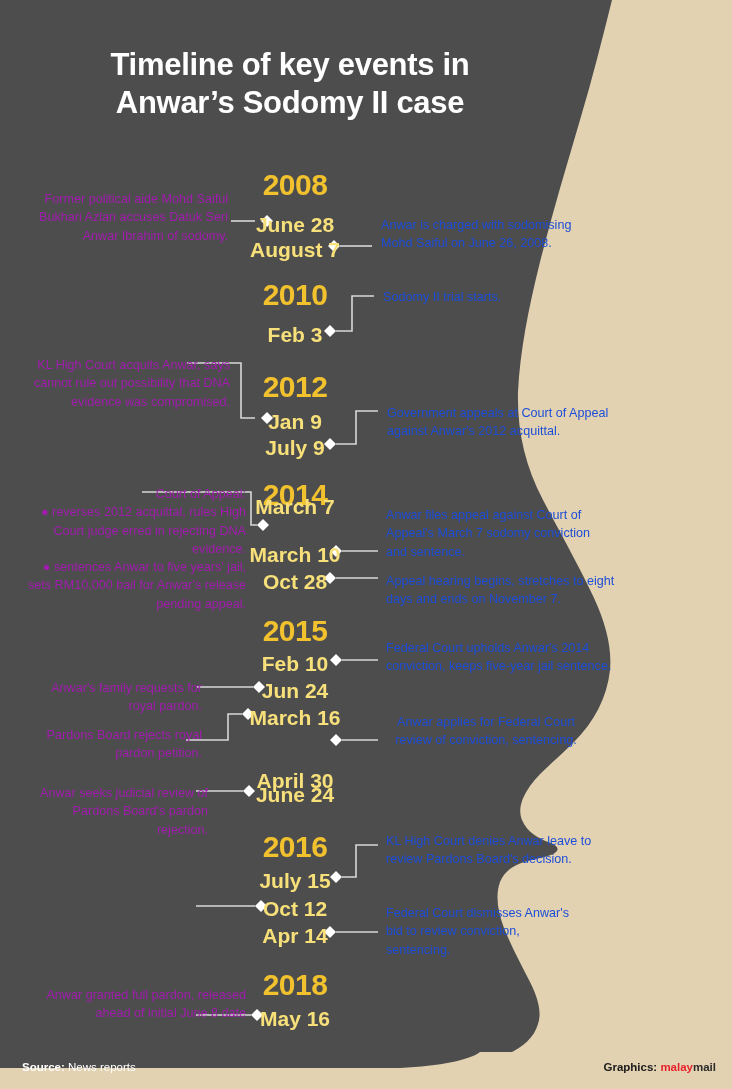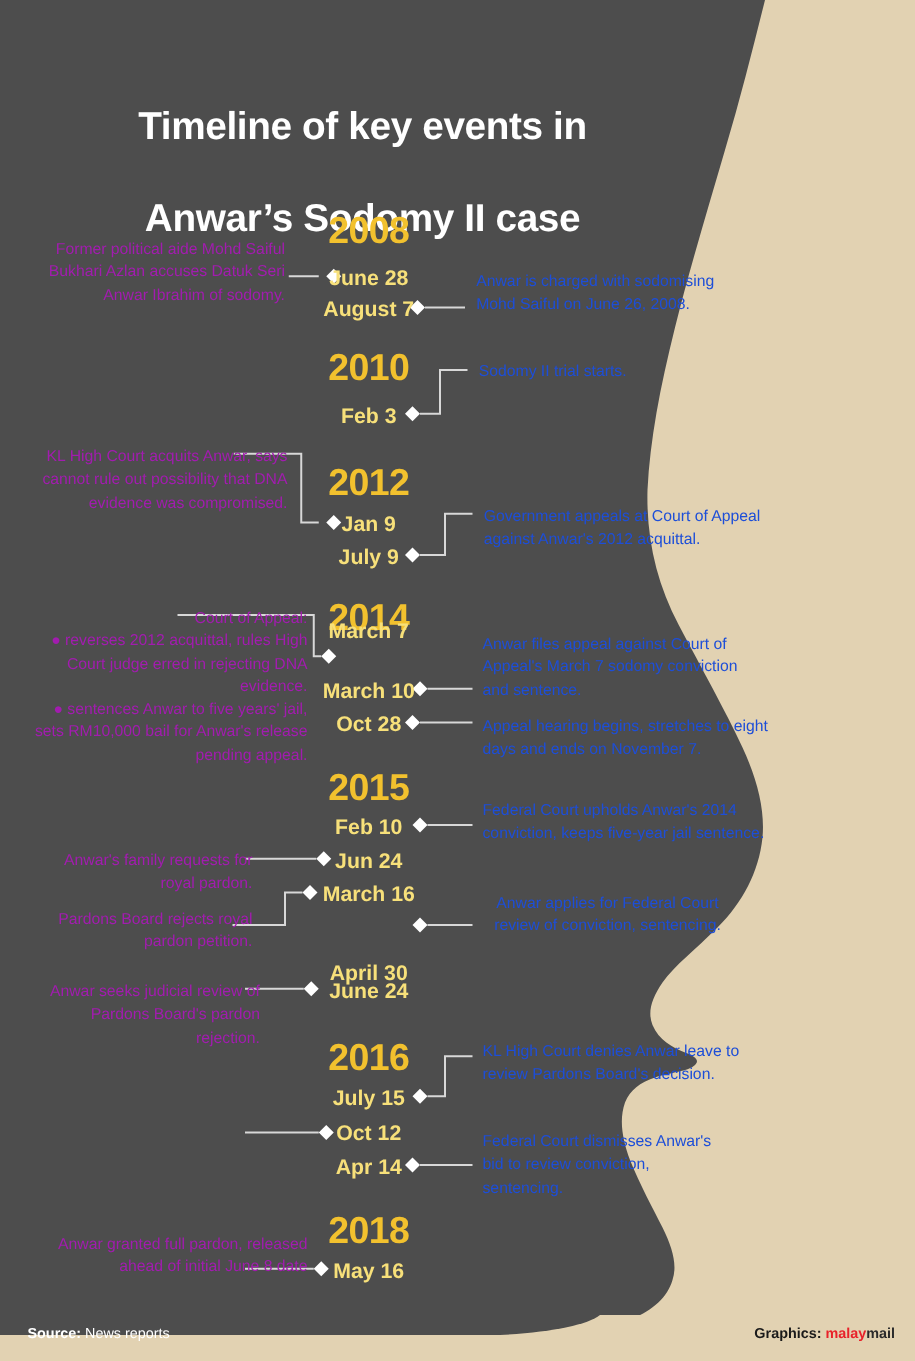--- a/index.html
+++ b/index.html
@@ -28,37 +28,37 @@
     position: absolute;
     left: 0; top: 46px;
     width: 580px;
     text-align: center;
     color: #FFFFFF;
     font-size: 31px;
     font-weight: bold;
     line-height: 1.24;
     letter-spacing: -0.3px;
   }
-  #title .l { display: block; margin-top: 36px; }
+  #title .l { display: block; }
 
   
   .year {
     position: absolute;
     color: #F2C12E;
     font-size: 30px;
     font-weight: bold;
     letter-spacing: -0.5px;
     width: 160px;
     text-align: center;
     left: 215px;
   }
   .date {
     position: absolute;
     color: #F7E07A;
-    font-size: 17px;
+    font-size: 21px;
     font-weight: bold;
     width: 160px;
     left: 215px;
     text-align: center;
     white-space: nowrap;
   }
   
   .ltext {
     position: absolute;
     color: #a21caf;

